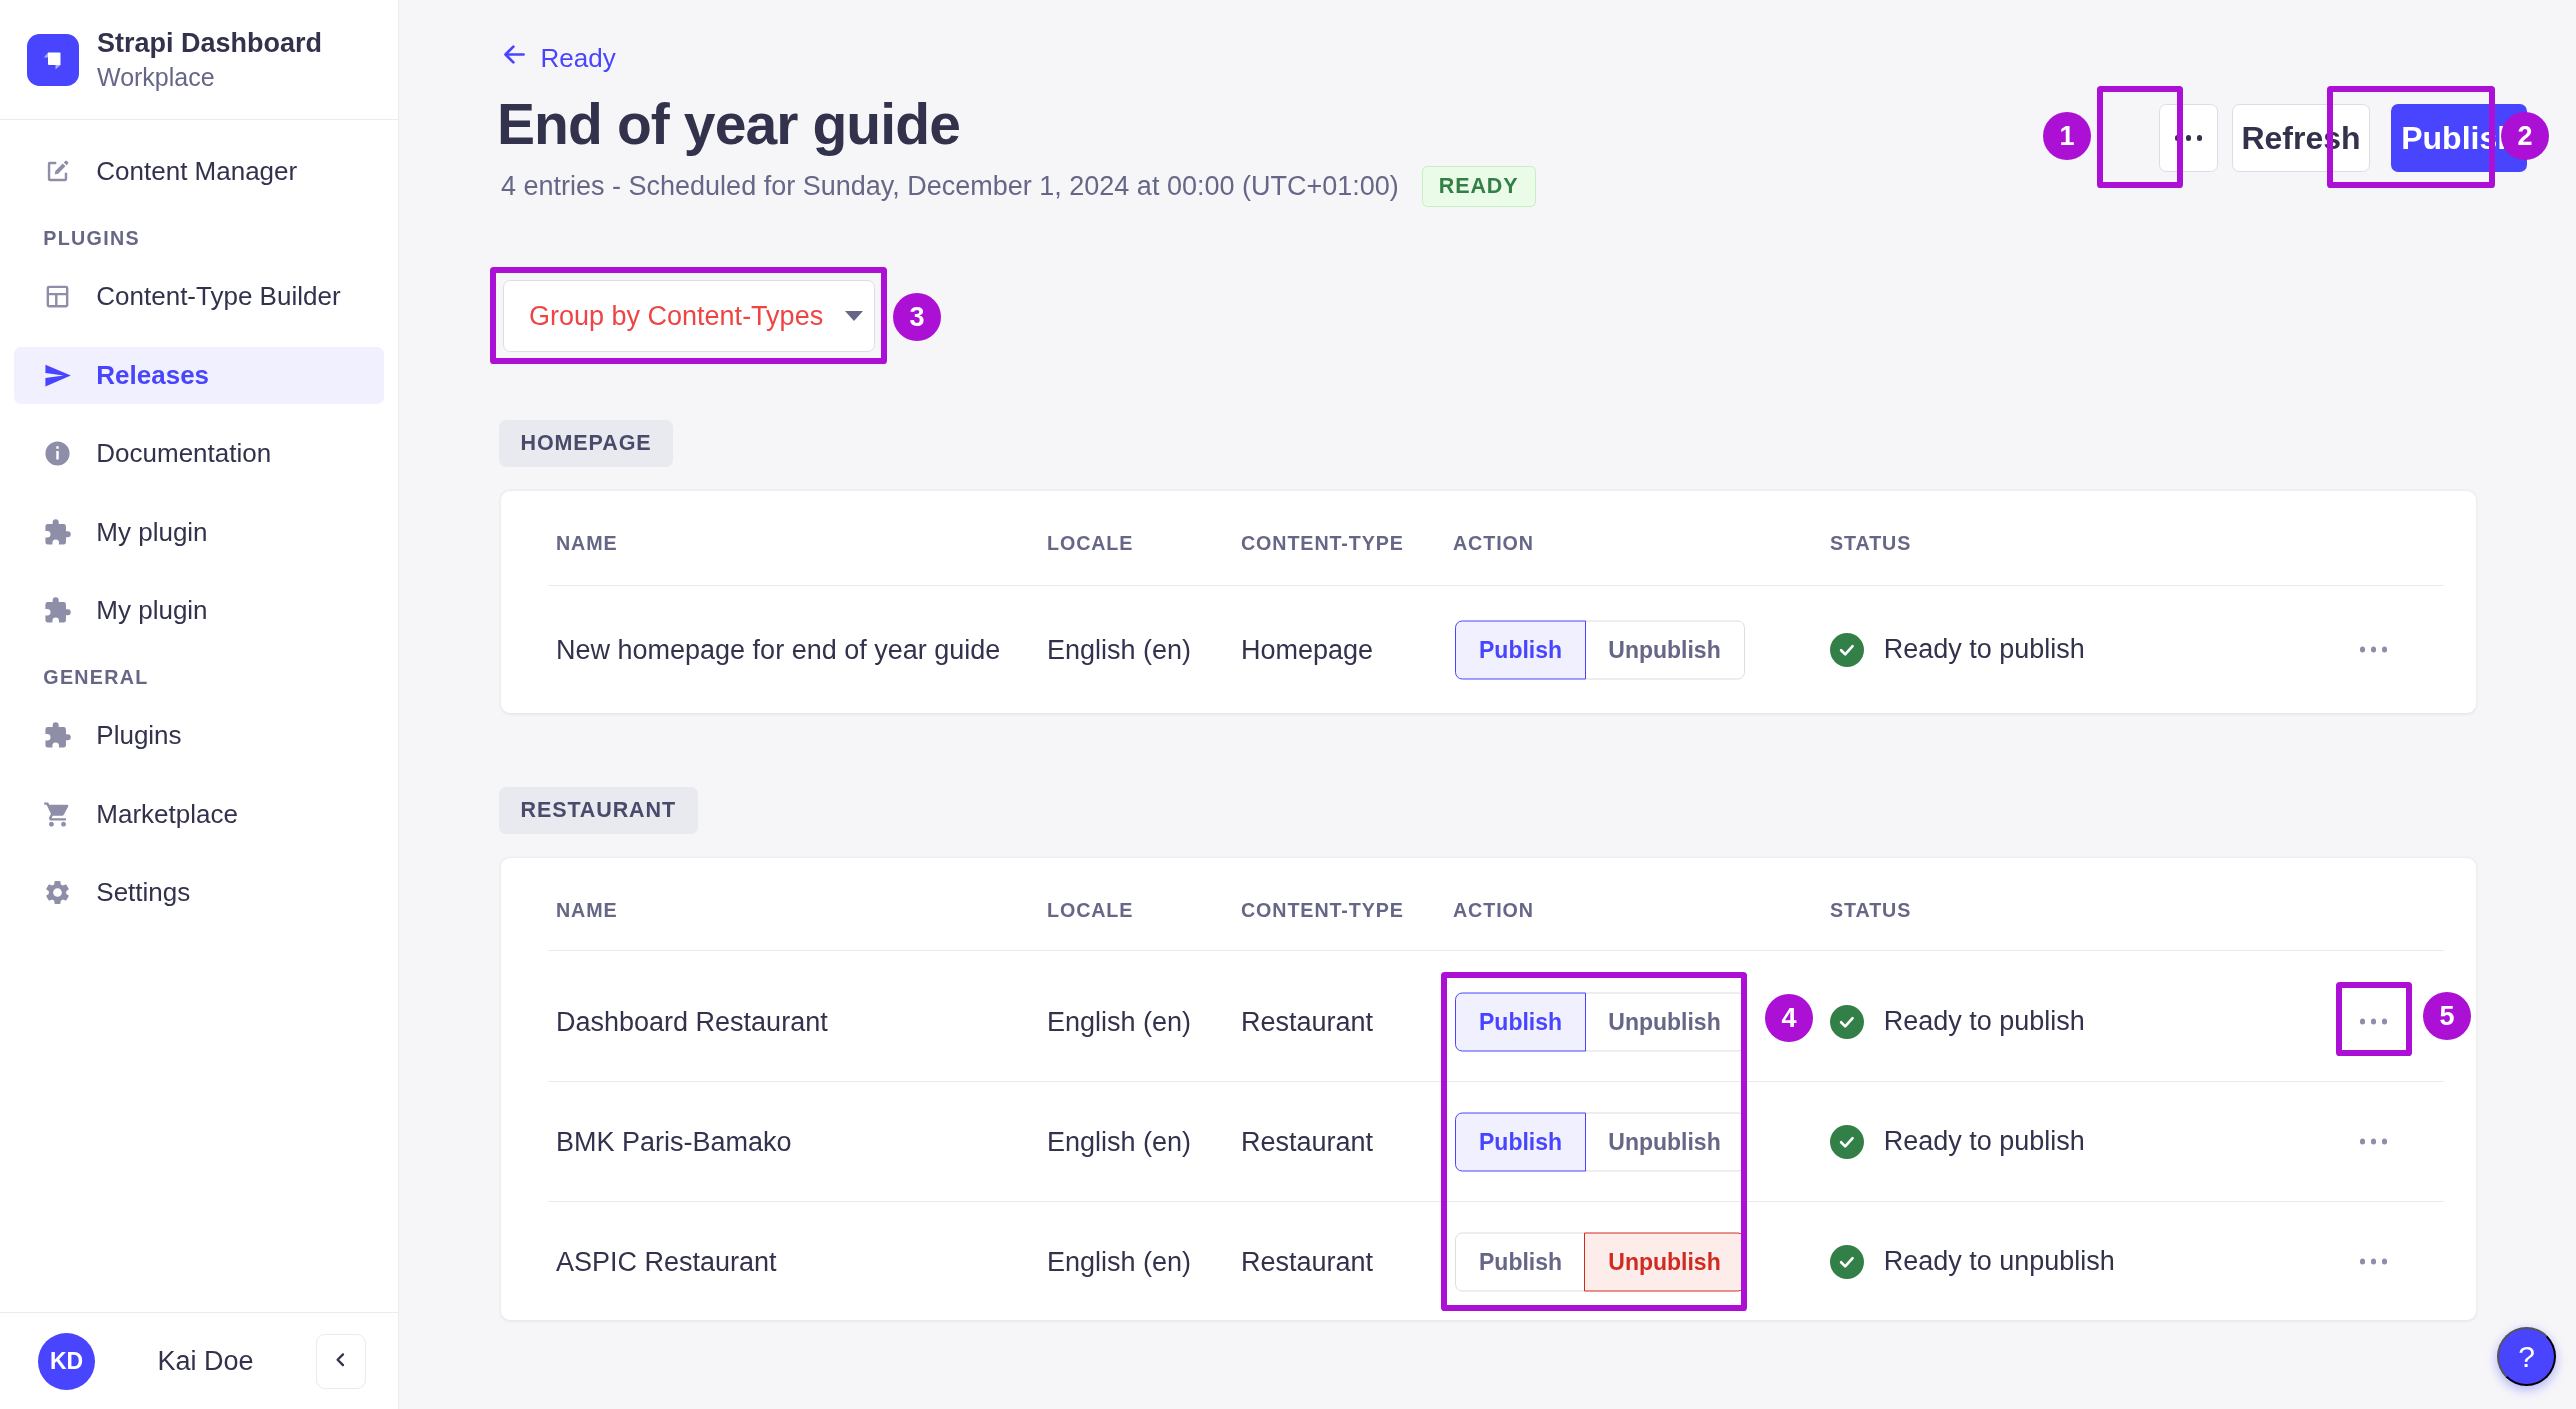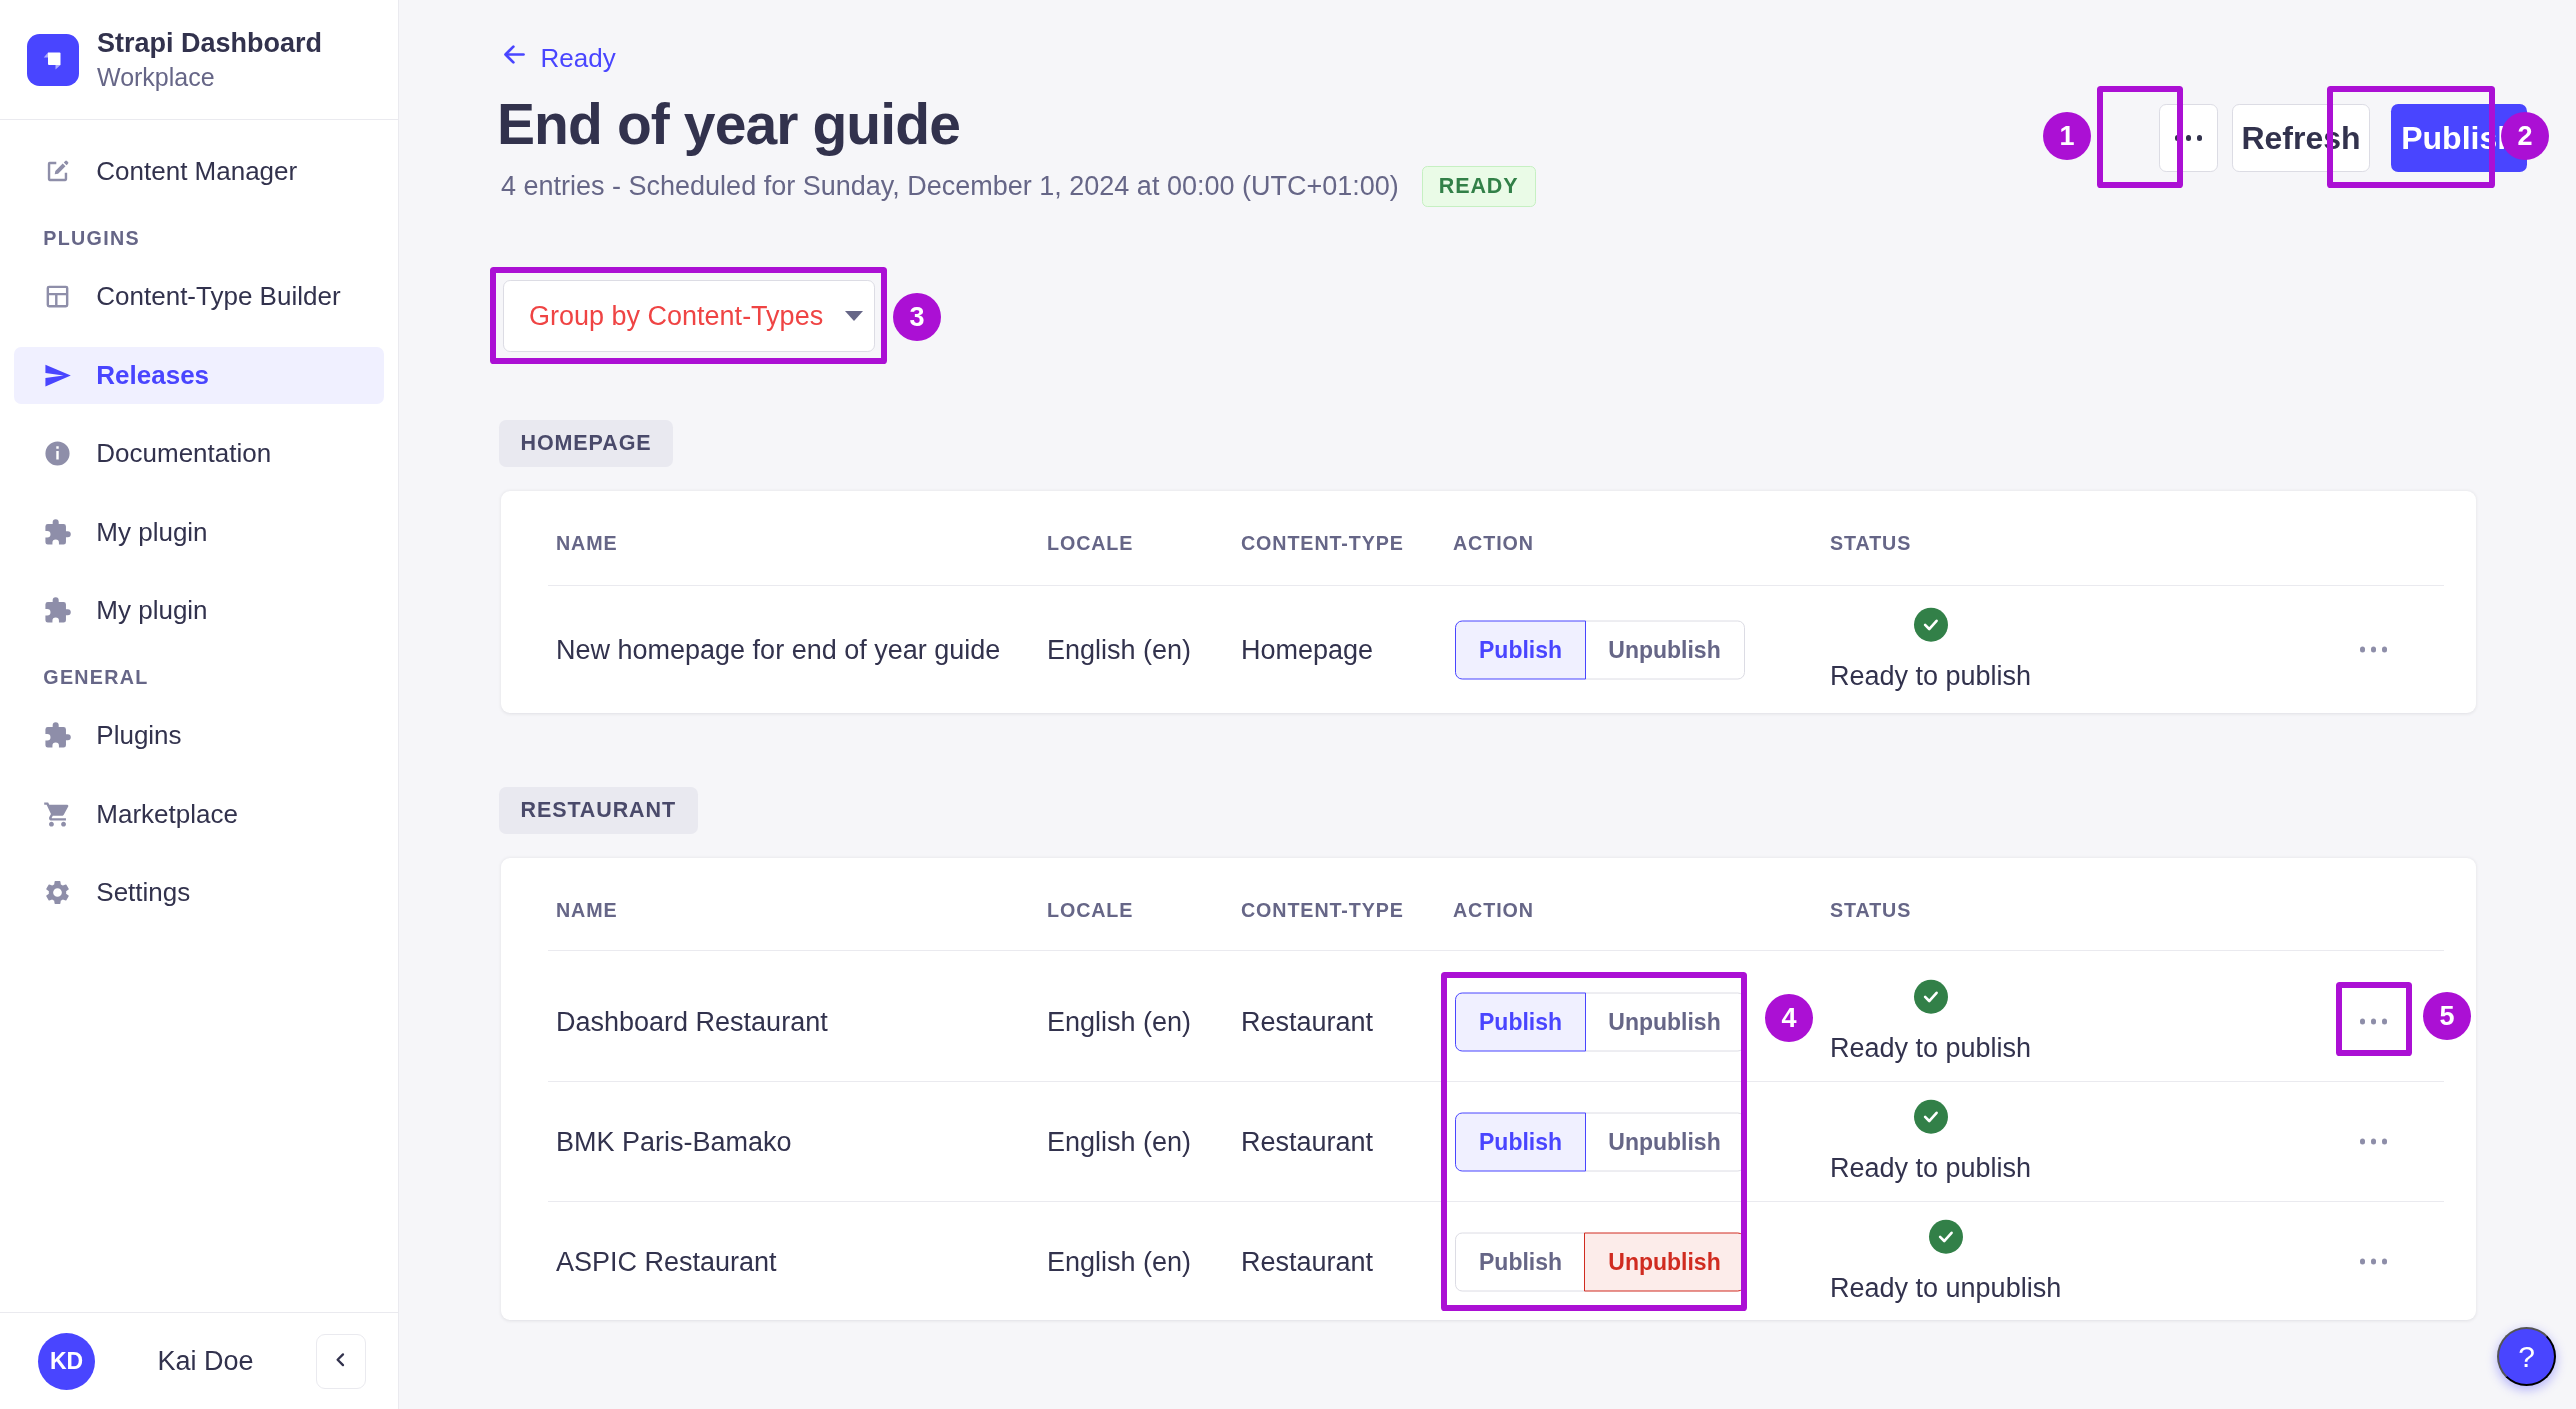--- a/index.html
+++ b/index.html
@@ -59,21 +59,21 @@
   .c-name { left:55px; } .c-locale { left:546px; } .c-ctype { left:740px; }
   .h-name { left:55px; } .h-locale { left:546px; } .h-ctype { left:740px; } .h-action { left:952px; } .h-status { left:1329px; }
 
   .act { position:absolute; left:954px; top:50%; transform:translateY(-50%); display:flex; }
   .act button { height:59px; padding:0 23px; font-size:23px; font-weight:bold; font-family:inherit; background:#fff; border:1.8px solid #dcdce4; color:#666687; cursor:pointer; }
   .act .a-pub { border-radius:7.2px 0 0 7.2px; margin-right:-1.8px; }
   .act .a-unpub { border-radius:0 7.2px 7.2px 0; }
   .act.sel-publish .a-pub { background:#f0f0ff; border-color:#4945ff; color:#4945ff; position:relative; z-index:2; }
   .act.sel-unpublish .a-unpub { background:#fcecea; border-color:#d02b20; color:#d02b20; position:relative; z-index:2; }
 
-  .status { position:absolute; left:1329px; top:50%; transform:translateY(-50%); display:flex; align-items:center; gap:19.7px;flex-direction:column; }
+  .status { position:absolute; left:1329px; top:50%; transform:translateY(-50%); display:flex; align-items:center; gap:19.7px; }
   .check-circle { width:34px; height:34px; border-radius:50%; background:#328048; display:flex; align-items:center; justify-content:center; flex:0 0 auto; }
   .status .s-txt { font-size:27px; color:#32324d; white-space:nowrap; }
   .row-more { position:absolute; left:1844px; top:50%; transform:translateY(-50%); width:57px; height:39px; display:flex; align-items:center; justify-content:center; cursor:pointer; background:transparent; border:none; }
 
   
   .ann-rect { position:absolute; border:6.3px solid #ab10d4; border-radius:3.6px; pointer-events:none; }
   .ann-circle { position:absolute; width:48px; height:48px; border-radius:50%; background:#ab10d4; color:#fff; font-size:27px; font-weight:bold; display:flex; align-items:center; justify-content:center; pointer-events:none; }
 
   
   .help-fab { position:absolute; left:2497px; top:1327px; width:59px; height:59px; border-radius:50%; background:#4945ff; color:#fff; font-size:30px; display:flex; align-items:center; justify-content:center; box-shadow:0 3.6px 10.7px rgba(73,69,255,.4); cursor:pointer; }

